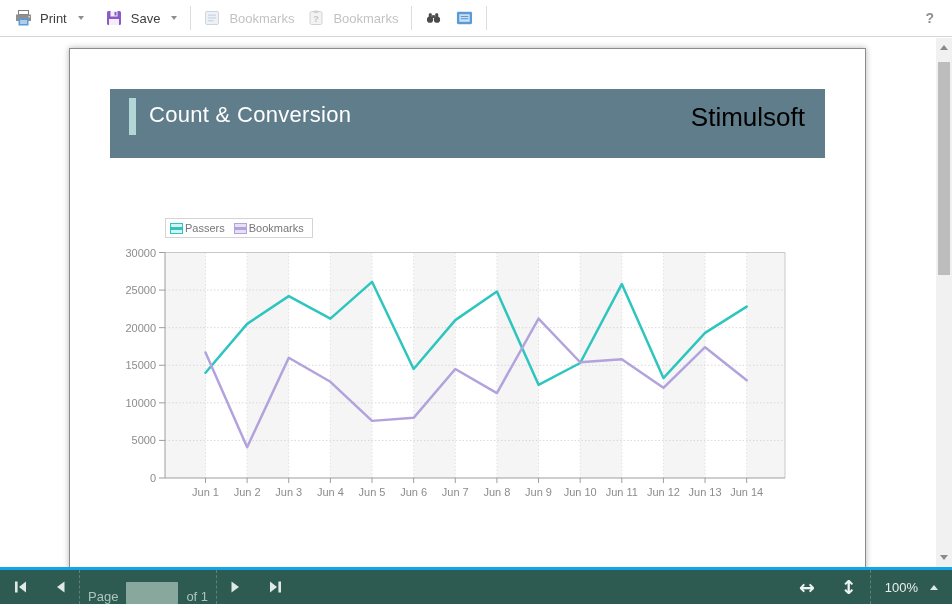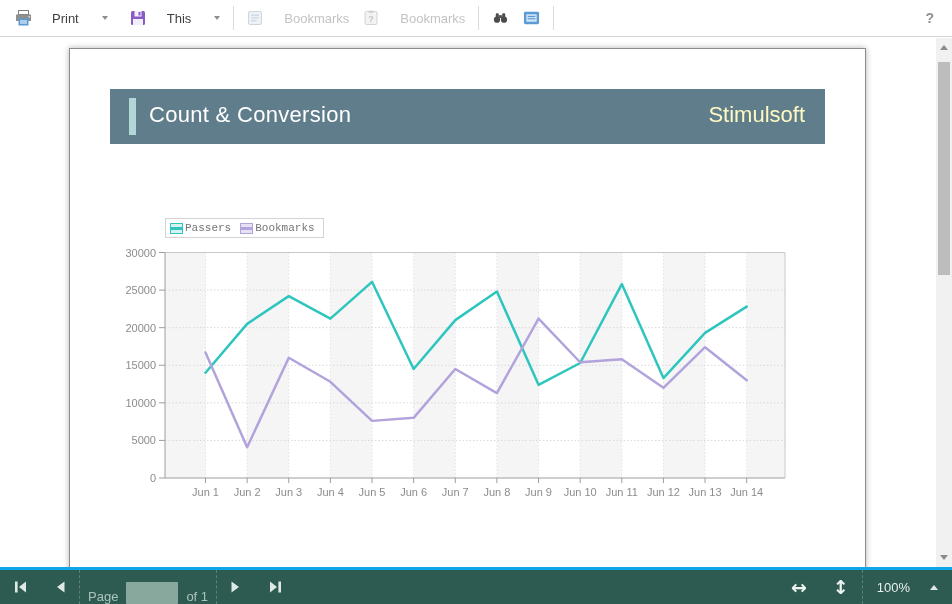--- a/index.html
+++ b/index.html
@@ -3,44 +3,44 @@
 <meta charset="utf-8">
 <style>
   * { margin:0; padding:0; box-sizing:border-box; }
   html,body { width:952px; height:604px; overflow:hidden; background:#fff;
               font-family:"Liberation Sans", sans-serif; }
   #app { position:relative; width:952px; height:604px; background:#fff; overflow:hidden; }
 
   
   .toolbar { position:absolute; top:0; left:0; right:0; height:37px; background:#fff;
              border-bottom:1px solid #d4d4d4; display:flex; align-items:center; padding:0 8px; }
-  .tb-btn { display:flex; align-items:center; gap:20px; padding:4px 7px; font-size:13px; color:#3f3f3f;
+  .tb-btn { display:flex; align-items:center; gap:8px; padding:4px 7px; font-size:13px; color:#3f3f3f;
             cursor:pointer; border-radius:2px; white-space:nowrap; }
   .tb-btn.disabled { color:#c3c3c3; cursor:default; }
   .tb-sep { width:1px; height:24px; background:#dcdcdc; margin:0 6px; }
   .caret-down { width:0; height:0; border-left:3.5px solid transparent; border-right:3.5px solid transparent;
                 border-top:4px solid #8f8f8f; margin-left:3px; }
   .tb-help { margin-left:auto; font-size:14px; font-weight:bold; color:#8f8f8f; padding:0 10px; cursor:pointer; }
   .tb-icon { display:inline-flex; width:17px; height:16px; }
 
   
   .viewer { position:absolute; top:38px; left:0; right:16px; bottom:37px; background:#fff; overflow:hidden; }
   .page { position:absolute; left:69px; top:10px; width:797px; height:980px; background:#fff;
           border:1px solid #8c8c8c; box-shadow:0 0 6px rgba(0,0,0,0.30); }
 
-  .band { position:absolute; left:40px; right:40px; top:40px; height:55px; background:#607d8b; }
+  .band { position:absolute; left:40px; right:40px; top:40px; height:69px; background:#607d8b; }
   .band-accent { position:absolute; left:19px; top:9px; width:7px; height:37px; background:#b3d7d7; }
   .band-title { position:absolute; left:39px; top:13px; font-size:22px; color:#fff; letter-spacing:0.3px; }
-  .band-brand { position:absolute; right:20px; top:13px; font-size:22px; color:#fef9c3; }
+  .band-brand { position:absolute; right:20px; top:13px; font-size:26px; color:#000000; }
 
   .subrow { position:absolute; left:40px; right:40px; top:107px; display:flex; justify-content:space-between;
             font-size:12px; color:#3c3c3c; }
 
   .legend { position:absolute; left:95px; top:169px; border:1px solid #d4d4d4; background:#fff;
-            display:flex; align-items:center; gap:9px; padding:3px 8px 3px 4px;font-family:Liberation Mono, monospace; }
+            display:flex; align-items:center; gap:9px; padding:3px 8px 3px 4px; }
   .legend-item { display:flex; align-items:center; gap:2px; font-size:11px; color:#767676; }
 
   .chart-wrap { position:absolute; left:25px; top:200px; width:700px; height:260px; }
 
   .next-title { position:absolute; left:0; right:0; top:497px; text-align:center; font-size:22px; color:#161616; }
 
   
   .scrollbar { position:absolute; top:38px; right:0; width:16px; bottom:37px; background:#f1f1f1; }
   .sb-btn { position:absolute; left:0; width:16px; height:15px; display:flex; align-items:center; justify-content:center; }
   .sb-up { top:2px; } .sb-down { bottom:2px; }
@@ -53,21 +53,21 @@
   
   .navbar { position:absolute; left:0; right:0; bottom:0; height:37px; background:#2e5b51;
             border-top:3px solid #0ea5e9; display:flex; align-items:flex-end; color:#abc4bc; font-size:13px; }
   .nav-btn { padding:0 13px; height:100%; display:flex; align-items:center; cursor:pointer; }
   .nav-sep { border-left:1px dashed #5d8177; height:100%; }
   .nav-label { margin:0 8px; }
   .page-input { width:52px; height:22px; background:#88a89d; border:none; outline:none; color:#fff;
                 font-size:13px; text-align:center; border-radius:1px; }
   .nav-right { margin-left:auto; display:flex; align-items:center; height:100%; }
   .fit-glyph { font-family:"DejaVu Sans", sans-serif; font-size:19px; color:#eef4f2; font-weight:bold; line-height:1; }
-  .zoom-ctl { display:flex; align-items:center; gap:20px; padding:0 14px; cursor:pointer; color:#e8efec; }
+  .zoom-ctl { display:flex; align-items:center; gap:12px; padding:0 14px; cursor:pointer; color:#e8efec; }
   .caret-up-white { width:0; height:0; border-left:4px solid transparent; border-right:4px solid transparent;
                     border-bottom:5px solid #dfe9e6; }
 </style>
 </head>
 <body>
 
 <div id="app">
 
   <div class="toolbar">
     <div class="tb-btn">
@@ -87,21 +87,21 @@
 
     <div class="tb-btn" style="margin-left:8px;">
       <span class="tb-icon">
         <svg width="16" height="16" viewBox="0 0 16 16">
           <rect x="1" y="1" width="14" height="14" rx="1.5" fill="#8a5bc6"></rect>
           <rect x="4.5" y="1" width="7" height="5.5" fill="#f2effa"></rect>
           <rect x="8.5" y="2" width="2" height="3.5" fill="#8a5bc6"></rect>
           <rect x="3" y="9" width="10" height="6" fill="#f2effa"></rect>
         </svg>
       </span>
-      <span>This</span>
+      <span>Save</span>
       <span class="caret-down"></span>
     </div>
 
     <div class="tb-sep"></div>
 
     <div class="tb-btn disabled">
       <span class="tb-icon">
         <svg width="16" height="16" viewBox="0 0 16 16">
           <rect x="1.5" y="1.5" width="13" height="13" rx="1.5" fill="#eef2f6" stroke="#ccd6e0"></rect>
           <rect x="4" y="4.5" width="8" height="1.3" fill="#ccd6e0"></rect>

